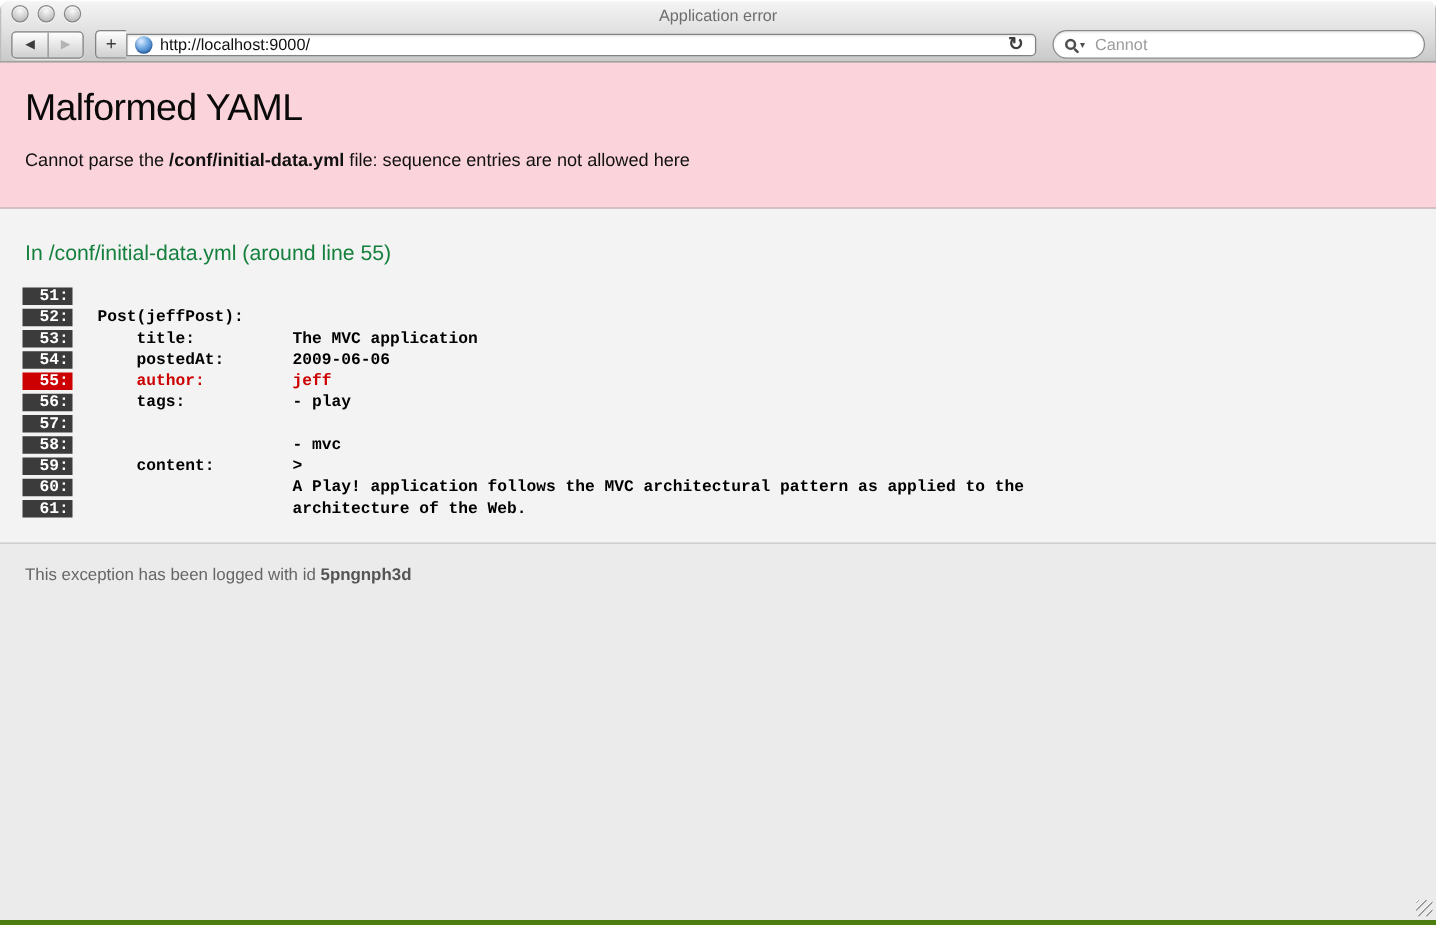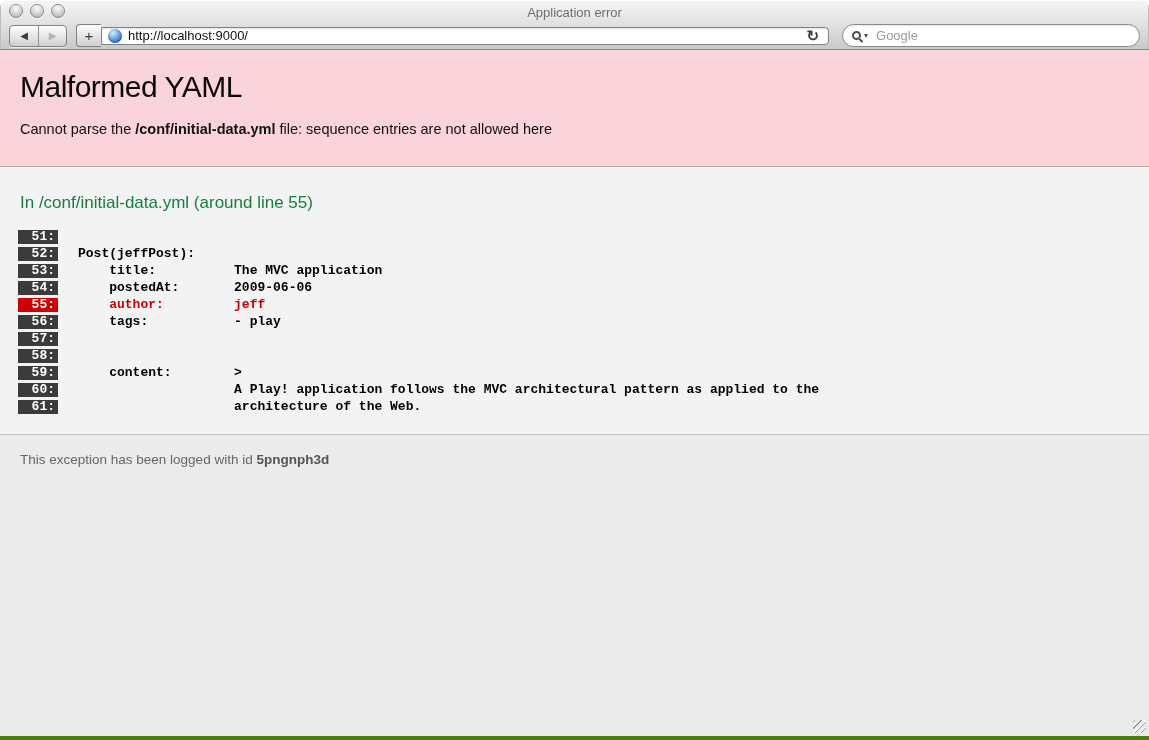--- a/index.html
+++ b/index.html
@@ -171,21 +171,21 @@
           <span>+</span>
         </button>
       <div class="url-field">
         <span class="favicon"></span>
         <span class="url-text">http://localhost:9000/</span>
         <span class="reload">↻</span>
       </div>
       <div class="search-field">
         <span class="mag"></span>
         <span class="caret">▾</span>
-        <span class="search-ph">Google</span>
+        <span class="search-ph">Cannot</span>
       </div>
     </div>
   </div>
 
   <div class="banner">
     <h1>Malformed YAML</h1>
     <p><span>Cannot parse the </span><strong>/conf/initial-data.yml</strong><span> file: sequence entries are not allowed here</span></p>
   </div>
 
   <div class="main">
@@ -213,20 +213,21 @@
         </div>
         <div class="code-line">
           <span class="ln">56:</span>
           <span class="src">    tags:           - play</span>
         </div>
         <div class="code-line">
           <span class="ln">57:</span>
         </div>
         <div class="code-line">
           <span class="ln">58:</span>
+          <span class="src">                    - mvc</span>
         </div>
         <div class="code-line">
           <span class="ln">59:</span>
           <span class="src">    content:        &gt;</span>
         </div>
         <div class="code-line">
           <span class="ln">60:</span>
           <span class="src">                    A Play! application follows the MVC architectural pattern as applied to the</span>
         </div>
         <div class="code-line">

